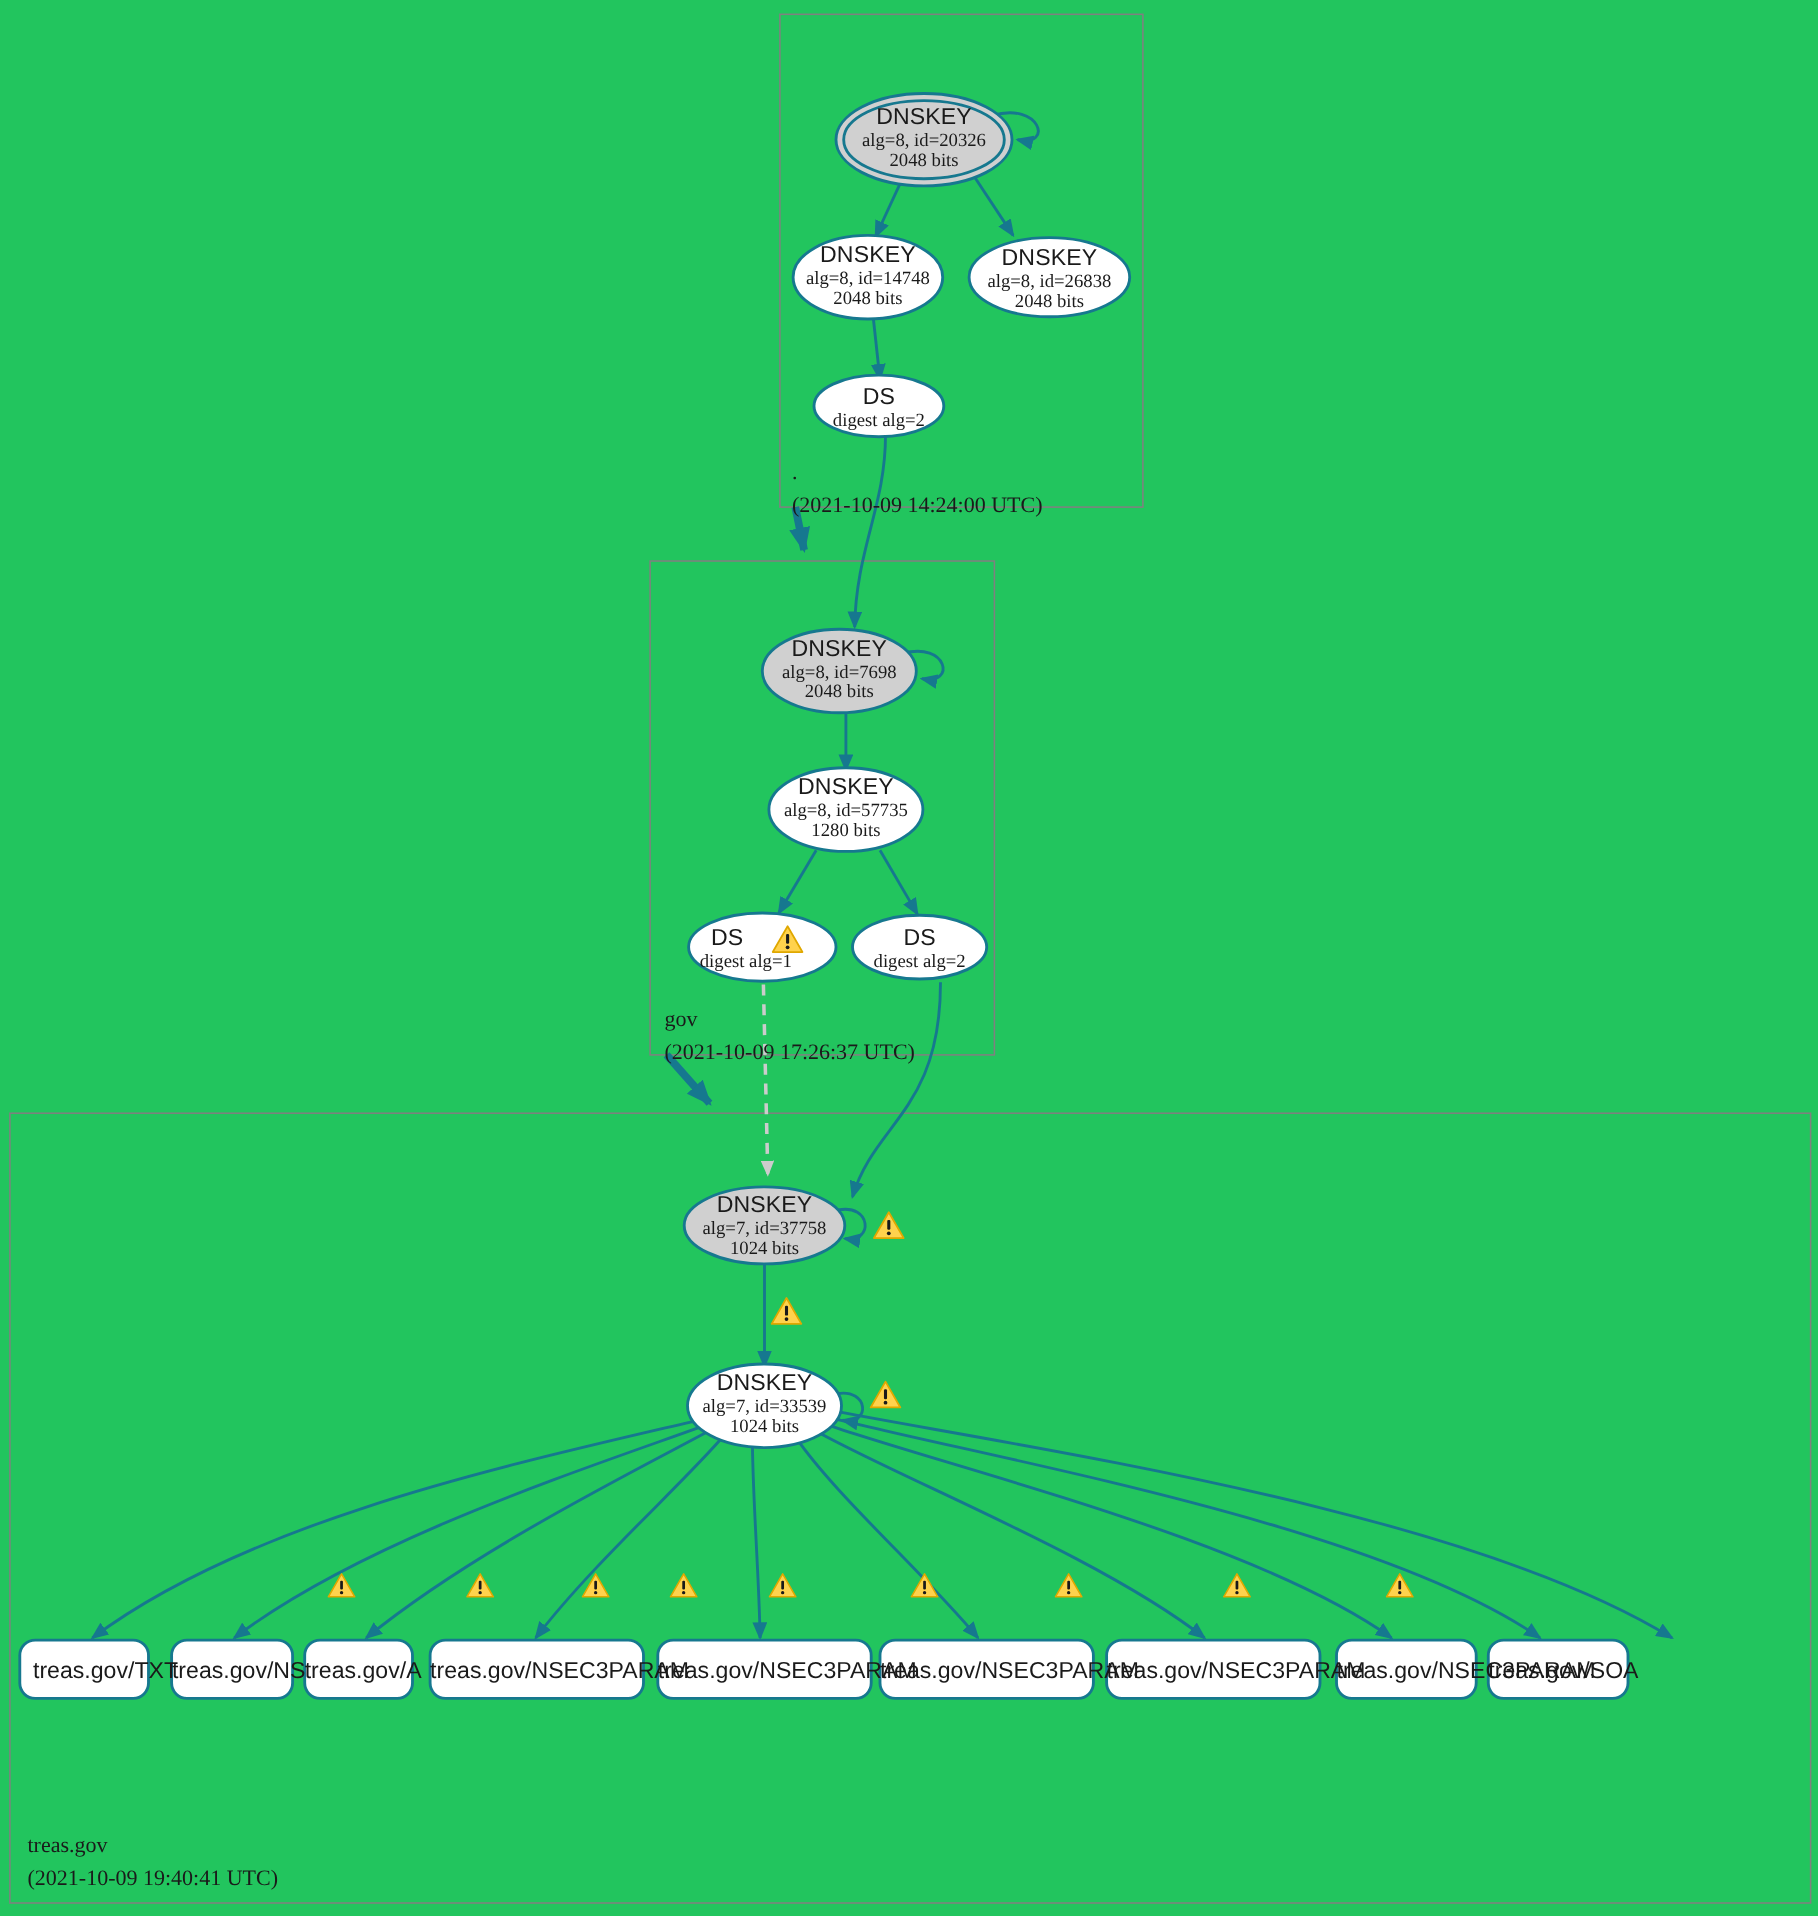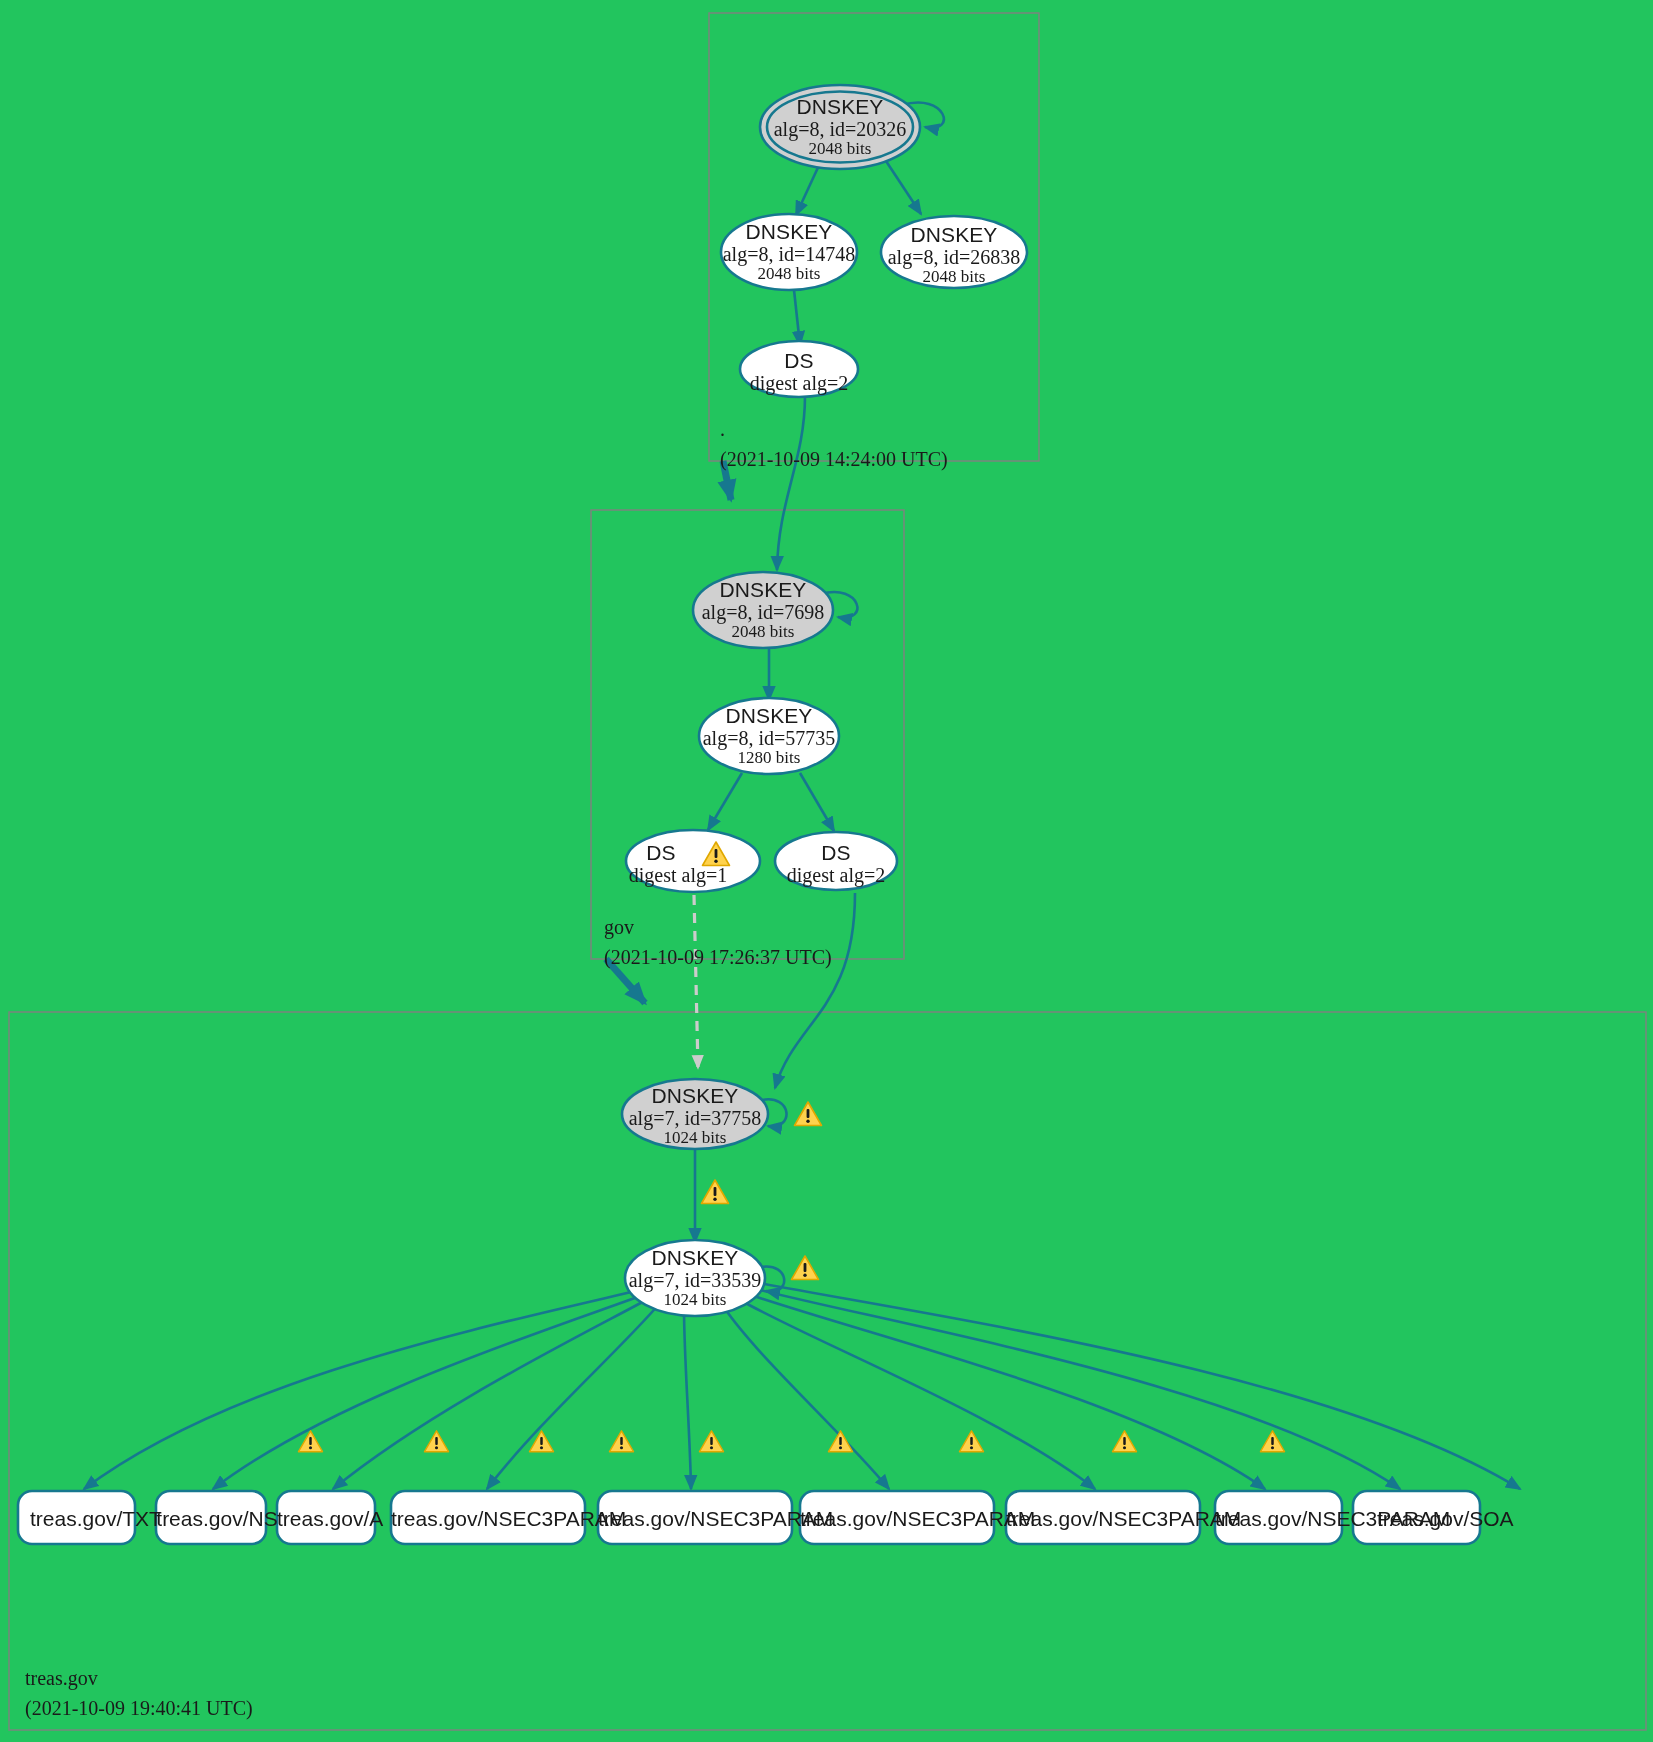--- a/index.html
+++ b/index.html
@@ -67,21 +67,21 @@
     white-space: nowrap;
   }
   .nodetext .t1 {
     font-family: "Liberation Sans", "DejaVu Sans", sans-serif;
     font-size: 21px;
     display: block;
     letter-spacing: 0.1px;
   }
   .nodetext .t2 {
     font-family: "Liberation Serif", "DejaVu Serif", serif;
-    font-size: 20px;
+    font-size: 17px;
     display: block;
   }
   .nodetext .t3 {
     font-family: "Liberation Serif", "DejaVu Serif", serif;
     font-size: 17px;
     display: block;
   }
   .rrsettext {
     position: absolute;
     text-align: center;
@@ -318,21 +318,21 @@
   </div>
 
   <div class="rrsettext" style="left:18px;   top:1507px; width:117px;margin-left:12px;">treas.gov/TXT</div>
   <div class="rrsettext" style="left:156px;  top:1507px; width:122px;">treas.gov/NS</div>
   <div class="rrsettext" style="left:277px;  top:1507px; width:98px;">treas.gov/A</div>
   <div class="rrsettext" style="left:391px;  top:1507px; width:194px;">treas.gov/NSEC3PARAM</div>
   <div class="rrsettext" style="left:598px;  top:1507px; width:194px;">treas.gov/NSEC3PARAM</div>
   <div class="rrsettext" style="left:800px;  top:1507px; width:194px;">treas.gov/NSEC3PARAM</div>
   <div class="rrsettext" style="left:1006px; top:1507px; width:194px;">treas.gov/NSEC3PARAM</div>
   <div class="rrsettext" style="left:1215px; top:1507px; width:127px;">treas.gov/NSEC3PARAM</div>
-  <div class="rrsettext" style="left:1353px; top:1507px; width:127px;padding-left:24px;">treas.gov/SOA</div>
+  <div class="rrsettext" style="left:1353px; top:1507px; width:127px;">treas.gov/SOA</div>
 
   <div class="zone-caption" style="left:720px; top:414px;">
     <div>.</div>
     <div>(2021-10-09 14:24:00 UTC)</div>
   </div>
 
   <div class="zone-caption" style="left:604px; top:912px;">
     <div>gov</div>
     <div>(2021-10-09 17:26:37 UTC)</div>
   </div>

